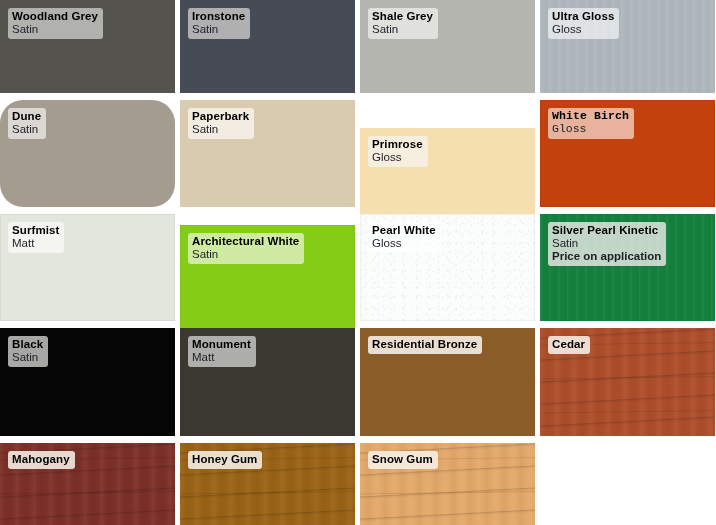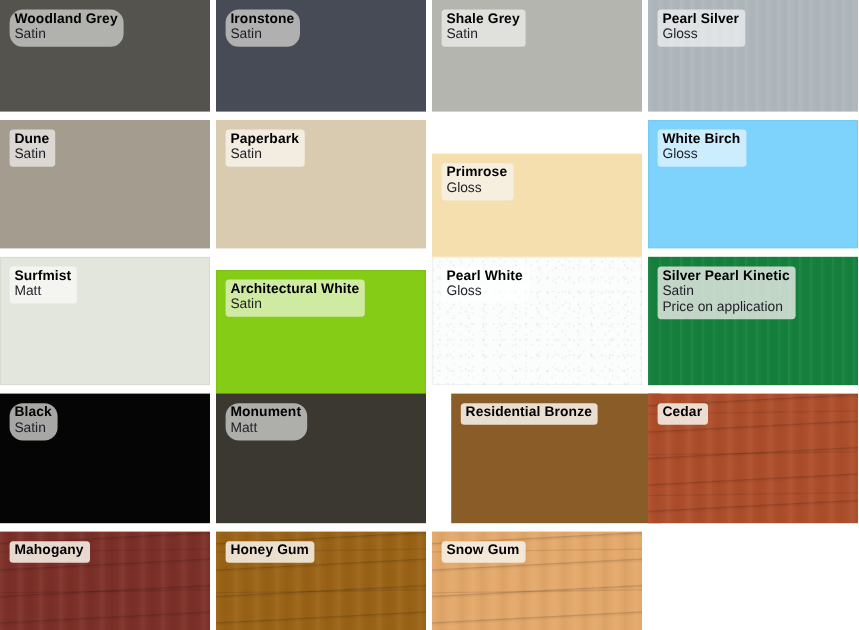--- a/index.html
+++ b/index.html
@@ -49,42 +49,41 @@
   }
   
   .label-box.plain {
     background: rgba(255, 255, 255, 0.60);
   }
   .label-box.warmpale {
     background: rgba(246, 240, 230, 0.88);
   }
   .label-box.greyish {
     background: rgba(190, 190, 188, 0.88);
-    border-radius: 11px;
   }
 
   .swatch-name {
     display: block;
     font-size: 11.5px;
     font-weight: bold;
     color: #000000;
     letter-spacing: 0.1px;
     white-space: nowrap;
   }
   .swatch-finish {
     display: block;
     font-size: 11.5px;
     font-weight: normal;
     color: #1e1e26;
     white-space: nowrap;
   }
   .swatch-note {
     display: block;
     font-size: 11.5px;
-    font-weight: normal;
+    font-weight: bold;
     color: #1e1e26;
     white-space: nowrap;
   }
   .swatch-finish:empty, .swatch-note:empty { display: none; }
 
   
   .grain {
     position: absolute;
     inset: 0;
     pointer-events: none;
@@ -158,43 +157,43 @@
     </div>
     <div class="swatch" style="background: rgb(180, 181, 175);">
       <div class="label-box">
         <span class="swatch-name">Shale Grey</span>
         <span class="swatch-finish">Satin</span>
       </div>
     </div>
     <div class="swatch" style="background: rgb(175, 183, 188);">
       <div class="grain metal"></div>
       <div class="label-box plain">
-        <span class="swatch-name">Pearl Silver</span>
-        <span class="swatch-finish">Gloss</span>
-      </div>
-    </div>
-    <div class="swatch" style="background: rgb(165, 156, 144);">
+        <span class="swatch-name">Ultra Gloss</span>
+        <span class="swatch-finish">Gloss</span>
+      </div>
+    </div>
+    <div class="swatch" style="background: rgb(165, 156, 144); border-radius: 23px;">
       <div class="label-box plain">
         <span class="swatch-name">Dune</span>
         <span class="swatch-finish">Satin</span>
       </div>
     </div>
     <div class="swatch" style="background: rgb(216, 203, 176);">
       <div class="label-box warmpale">
         <span class="swatch-name">Paperbark</span>
         <span class="swatch-finish">Satin</span>
       </div>
     </div>
     <div class="swatch" style="background: rgb(245, 223, 174); margin-top: 28px;">
       <div class="label-box warmpale">
         <span class="swatch-name">Primrose</span>
         <span class="swatch-finish">Gloss</span>
       </div>
     </div>
-    <div class="swatch pale" style="background: #7dd3fc;">
+    <div class="swatch pale" style="background: #c2410c; font-family: Liberation Mono, monospace;">
       <div class="label-box plain">
         <span class="swatch-name">White Birch</span>
         <span class="swatch-finish">Gloss</span>
       </div>
     </div>
     <div class="swatch pale" style="background: rgb(227, 230, 221);">
       <div class="label-box plain">
         <span class="swatch-name">Surfmist</span>
         <span class="swatch-finish">Matt</span>
       </div>
@@ -225,21 +224,21 @@
         <span class="swatch-name">Black</span>
         <span class="swatch-finish">Satin</span>
       </div>
     </div>
     <div class="swatch" style="background: rgb(59, 56, 50);">
       <div class="label-box greyish">
         <span class="swatch-name">Monument</span>
         <span class="swatch-finish">Matt</span>
       </div>
     </div>
-    <div class="swatch" style="background: rgb(138, 92, 40); margin-left: 16px;">
+    <div class="swatch" style="background: rgb(138, 92, 40);">
       <div class="label-box warmpale">
         <span class="swatch-name">Residential Bronze</span>
       </div>
     </div>
     <div class="swatch" style="background: rgb(173, 78, 43);">
       <div class="grain lines"></div>
       <div class="grain lines2"></div>
       <div class="grain vstripe"></div>
       <div class="label-box warmpale">
         <span class="swatch-name">Cedar</span>

